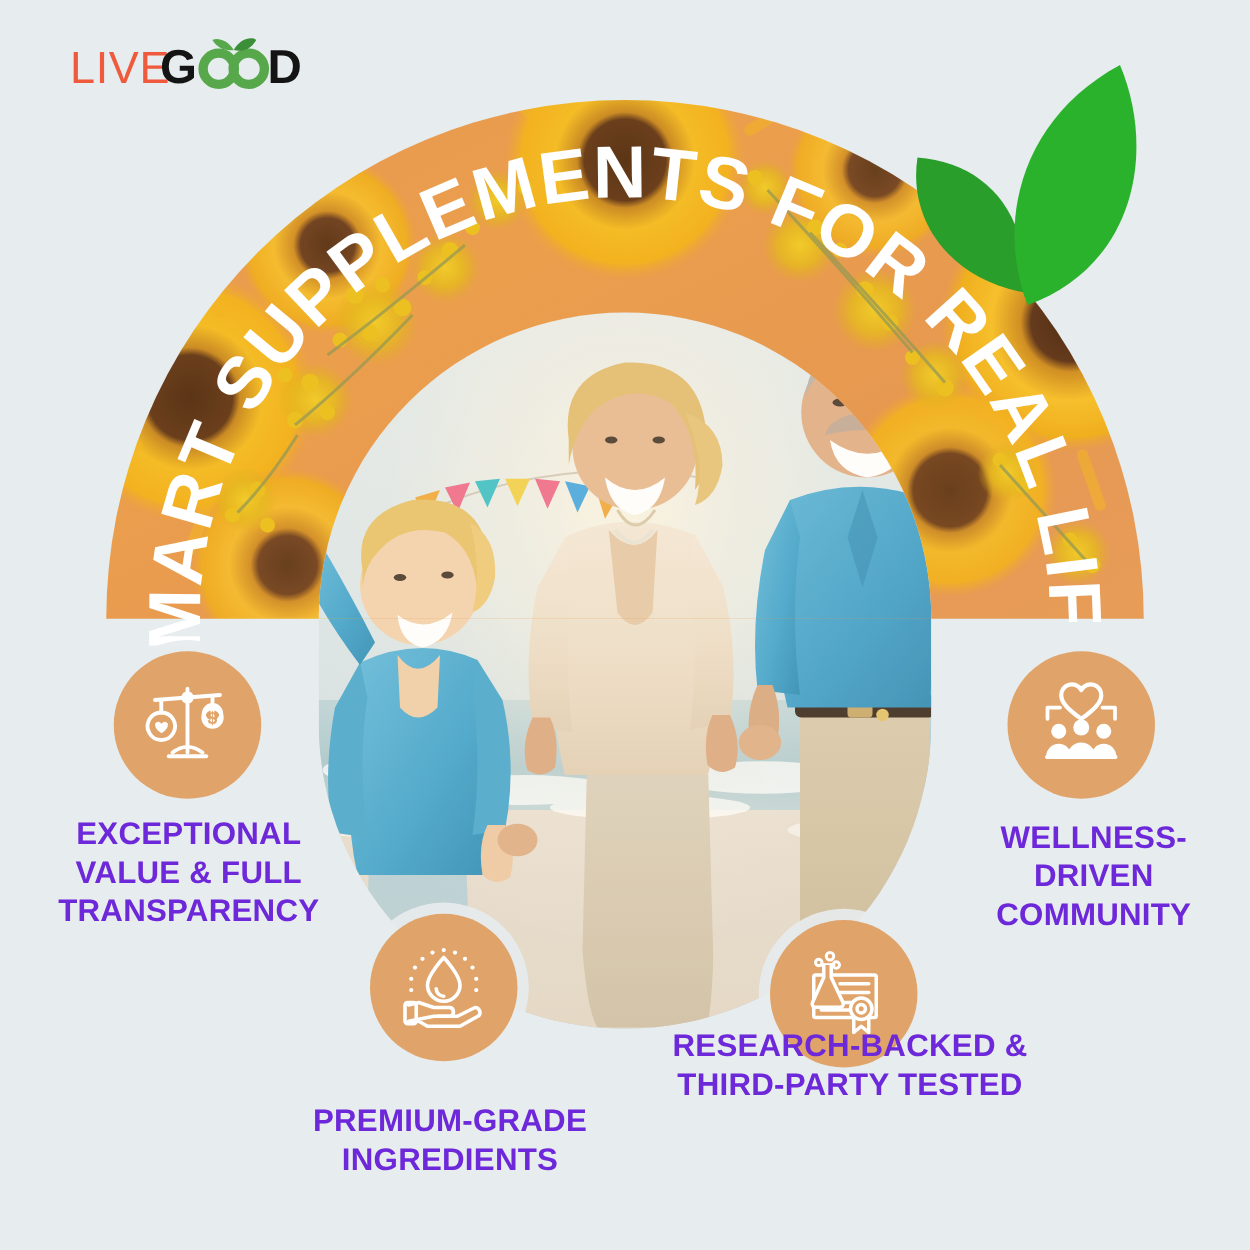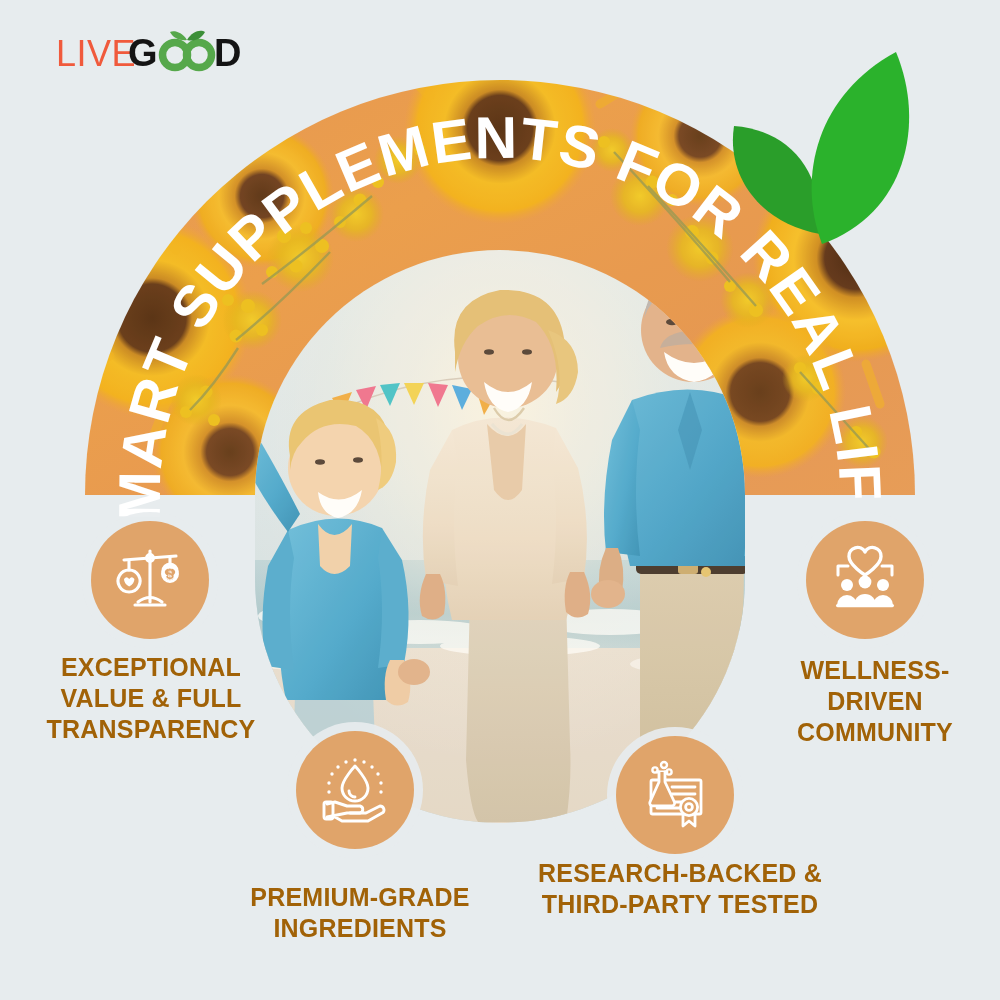--- a/index.html
+++ b/index.html
@@ -30,27 +30,27 @@
     box-shadow:0 0 0 9px rgba(231,236,238,.92);
   }
   .badge svg{display:block;}
   .b1{left:91px;top:521px;}
   .b2{left:296px;top:731px;}
   .b3{left:616px;top:736px;}
   .b4{left:806px;top:521px;}
 
   
   .feat-label{
-    position:absolute;text-align:center;color:#a16207;
+    position:absolute;text-align:center;color:#6d28d9;
     font-weight:700;letter-spacing:.2px;line-height:1.24;
     text-transform:uppercase;white-space:pre-line;
   }
   .f1{left:20px;top:652px;width:262px;font-size:25px;}
   .f2{left:215px;top:858px;width:290px;font-size:25px;margin-top:24px;}
-  .f3{left:520px;top:858px;width:320px;font-size:25px;}
+  .f3{left:520px;top:822px;width:320px;font-size:25px;}
   .f4{left:760px;top:655px;width:230px;font-size:25px;}
 </style>
 </head>
 <body>
 
 <div class="stage">
 
   <svg class="hero" viewBox="0 0 1000 1000">
     <defs>
 

